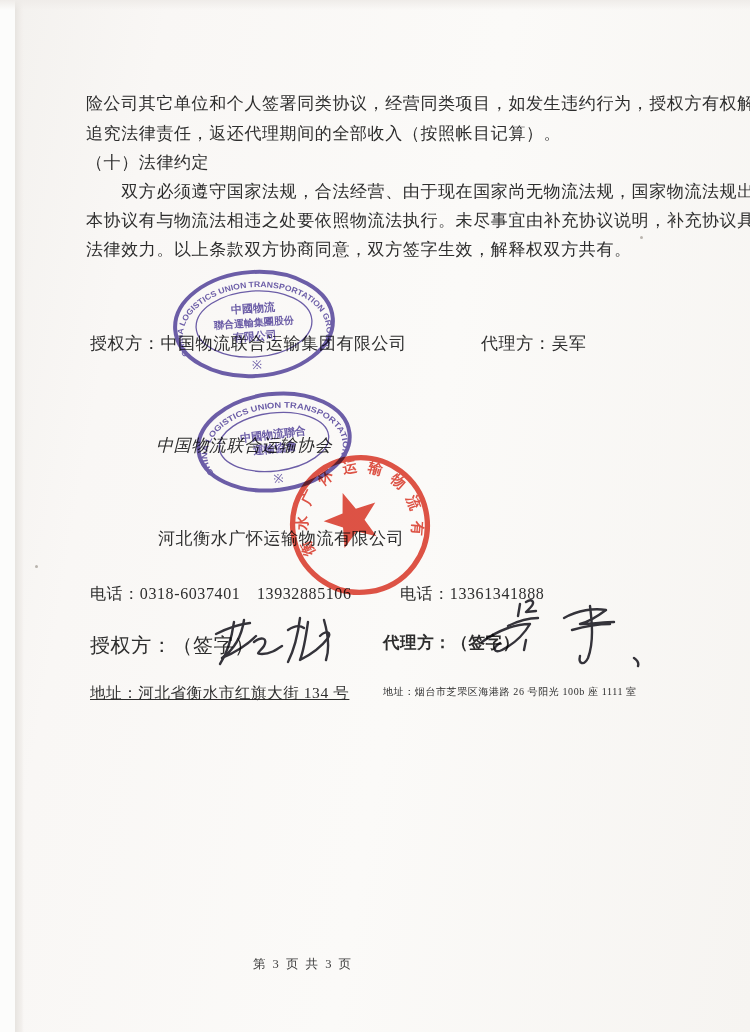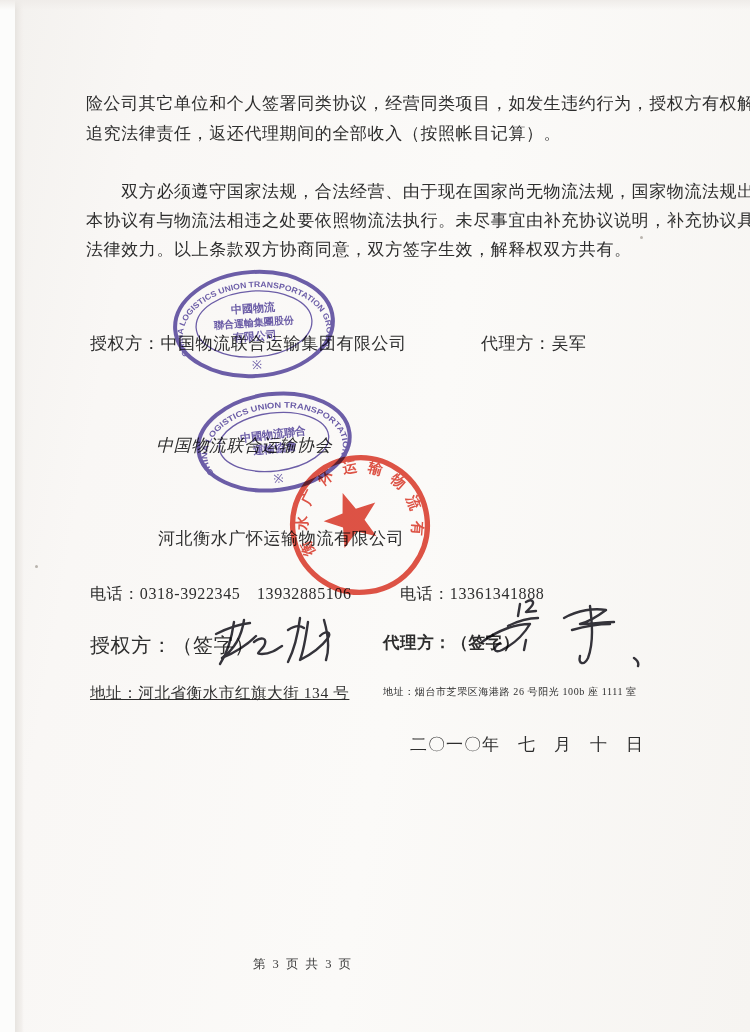--- a/index.html
+++ b/index.html
@@ -46,48 +46,48 @@
 
 <div class="page">
   <div class="scan-strip-left"></div>
   <div class="scan-band-left"></div>
   <div class="scan-band-top"></div>
   <div class="speck" style="left:35px;top:565px;width:3px;height:3px;"></div>
   <div class="speck" style="left:640px;top:236px;width:3px;height:3px;"></div>
 
   <div class="bodyline l0">险公司其它单位和个人签署同类协议，经营同类项目，如发生违约行为，授权方有权解聘并</div>
   <div class="bodyline l1">追究法律责任，返还代理期间的全部收入（按照帐目记算）。</div>
+  <div class="bodyline l2">（十）法律约定</div>
   <div class="bodyline l3">　　双方必须遵守国家法规，合法经营、由于现在国家尚无物流法规，国家物流法规出台后</div>
   <div class="bodyline l4">本协议有与物流法相违之处要依照物流法执行。未尽事宜由补充协议说明，补充协议具同等</div>
   <div class="bodyline l5">法律效力。以上条款双方协商同意，双方签字生效，解释权双方共有。</div>
 
   <div class="textrow row-auth">
     <span>授权方：</span><span>中国物流联合运输集团有限公司</span>
   </div>
   <div class="textrow row-agent">
     <span>代理方：</span><span>吴军</span>
   </div>
 
   <div class="textrow row-assoc">中国物流联合运输协会</div>
   <div class="textrow row-hebei">河北衡水广怀运输物流有限公司</div>
 
   <div class="textrow row-phone-l">
-    <span>电话：</span><span>0318-3922345　13932885106</span>
+    <span>电话：</span><span>0318-6037401　13932885106</span>
   </div>
   <div class="textrow row-phone-r">
     <span>电话：</span><span>13361341888</span>
   </div>
 
   <div class="textrow row-sign-l">授权方：（签字）</div>
   <div class="textrow row-sign-r">代理方：（签字）</div>
 
   <div class="textrow row-addr-l">地址：河北省衡水市红旗大街 134 号</div>
   <div class="textrow row-addr-r">地址：烟台市芝罘区海港路 26 号阳光 100b 座 1111 室</div>
 
-  <div class="textrow row-date">二〇一〇年　七　月　十　日</div>
   <div class="footer">第 3 页 共 3 页</div>
 
   <svg class="stamp stamp-group" viewBox="-86 -58 172 116">
     <defs>
       <path id="arc-group" d="M -67,26 A 72,46 0 1 1 67,26" fill="none"></path>
     </defs>
     <ellipse cx="0" cy="0" rx="79" ry="52" fill="none" stroke="#5a4aa2" stroke-width="4"></ellipse>
     <ellipse cx="0" cy="0" rx="58" ry="33" fill="none" stroke="#5a4aa2" stroke-width="1.3"></ellipse>
     <text font-size="8" fill="#5a4aa2" font-family="Liberation Sans, sans-serif" font-weight="bold">
       <textPath href="#arc-group" startOffset="0" textLength="292" lengthAdjust="spacingAndGlyphs">CHINA LOGISTICS UNION TRANSPORTATION GROUP SHARE LIMITED</textPath>

